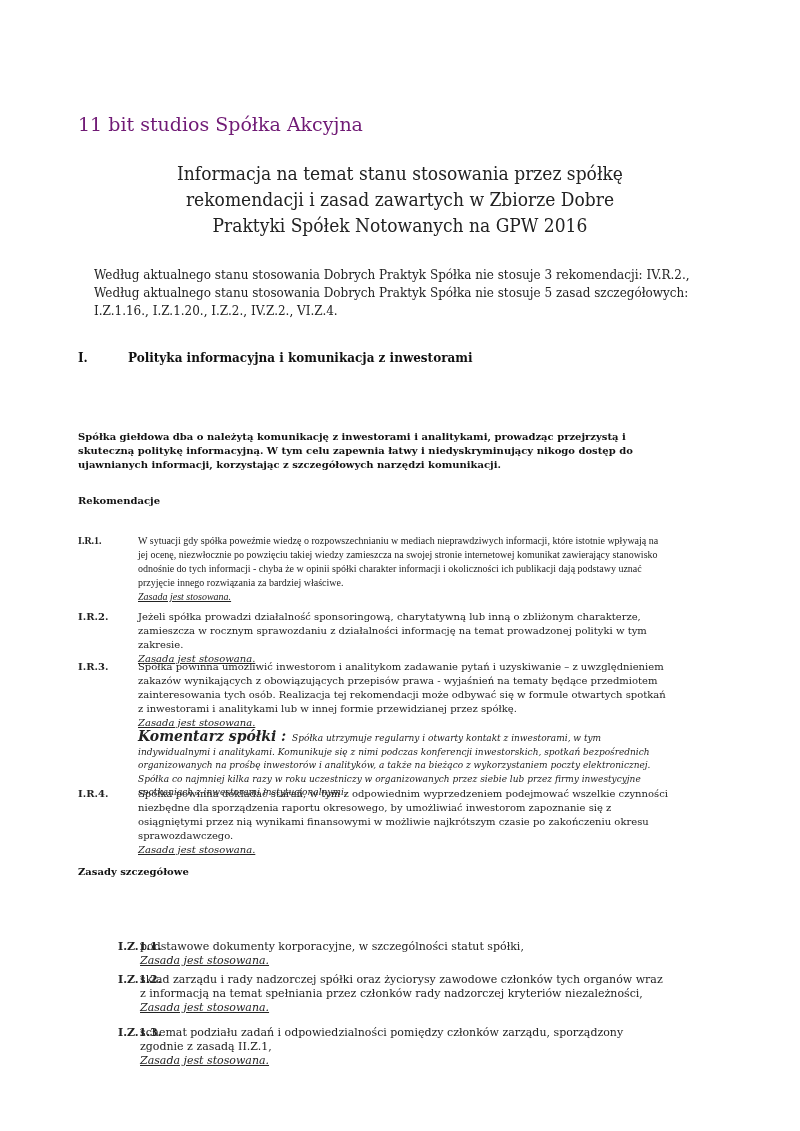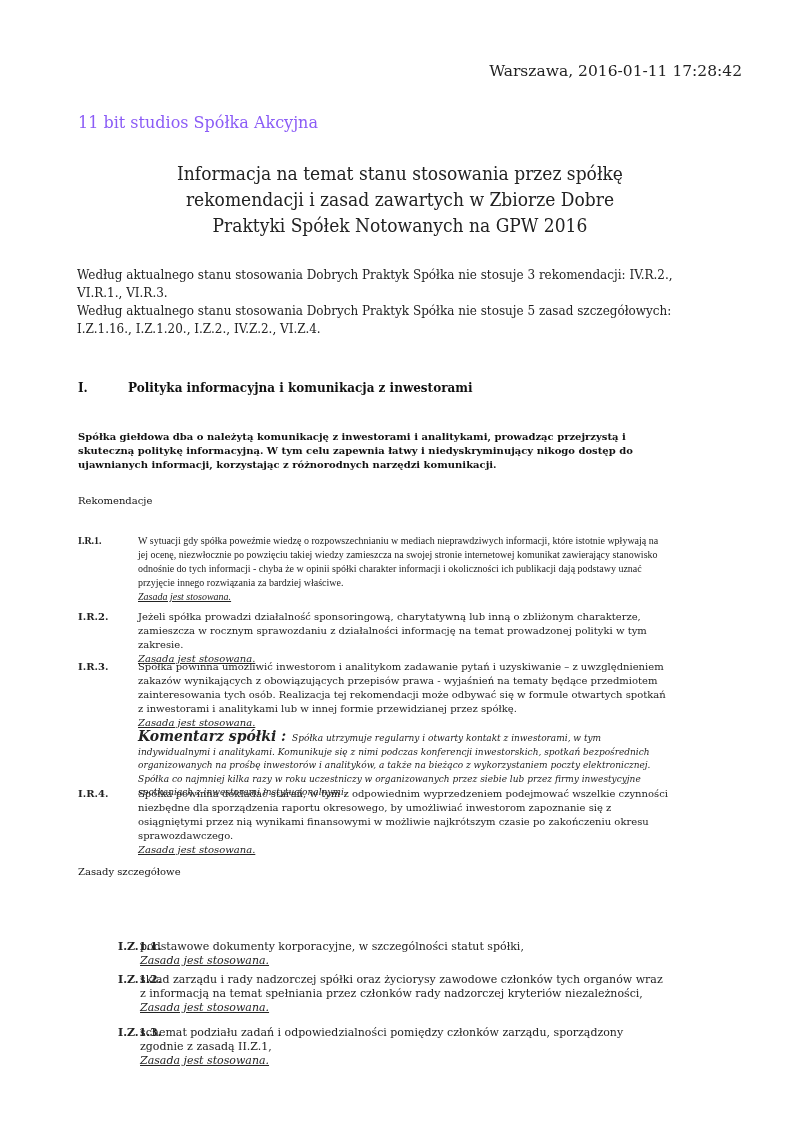--- a/index.html
+++ b/index.html
@@ -1,61 +1,59 @@
 <!DOCTYPE html>
 <html><head>
 <meta charset="utf-8">
 <style>
   html, body { margin: 0; padding: 0; background: #ffffff; }
   body { width: 800px; height: 1131px; position: relative; overflow: hidden; color: #111; font-family: "DejaVu Serif", serif; }
   .page { position: absolute; left: 0; top: 0; width: 800px; height: 1131px; }
   .date { position: absolute; right: 58px; top: 62px; font-size: 15.5px; color: #222; }
-  .company { position: absolute; left: 78px; top: 113px; font-size: 16px; color: #8b5cf6; }
+  .company { position: absolute; left: 78px; top: 113px; font-size: 19px; color: #701a75; }
   .title { position: absolute; left: 100px; width: 600px; top: 160px; text-align: center; font-size: 19px; line-height: 26px; color: #222; font-family: "DejaVu Serif", serif; transform: scaleX(0.9); }
-  .summary { position: absolute; left: 77px; top: 266px; width: 620px; font-size: 12px; line-height: 18px; color: #222; }
-  .section { position: absolute; left: 78px; top: 381px; font-size: 12px; font-weight: bold; color: #111; }
+  .summary { position: absolute; left: 94px; top: 266px; width: 620px; font-size: 12px; line-height: 18px; color: #222; }
+  .section { position: absolute; left: 78px; top: 351px; font-size: 12px; font-weight: bold; color: #111; }
   .section .num { display: inline-block; width: 50px; }
   .intro { position: absolute; left: 78px; top: 430px; width: 590px; font-size: 10px; line-height: 14px; font-weight: bold; color: #111; }
-  .sub { position: absolute; left: 78px; font-size: 10px; font-weight: normal; color: #111; }
+  .sub { position: absolute; left: 78px; font-size: 10px; font-weight: bold; color: #111; }
   .item { position: absolute; left: 78px; width: 590px; font-size: 10px; line-height: 14px; color: #222; }
   .item .code { position: absolute; left: 0; top: 0; font-weight: bold; }
   .item .body { margin-left: 60px; }
   .status { font-style: italic; text-decoration: underline; display: block; }
   .comment { font-style: italic; font-size: 9px; line-height: 13.5px; display: block; }
   .comment b { font-size: 14px; }
   .subitem { position: absolute; left: 118px; width: 550px; font-size: 11px; line-height: 14px; color: #222; }
   .subitem .code { position: absolute; left: 0; top: 0; font-weight: bold; }
   .subitem .body { margin-left: 22px; }
 </style>
 </head>
 <body>
 
 <div class="page">
 
-  <div class="date">Warszawa, 2016-01-11 17:28:42</div>
   <div class="company">11 bit studios Spółka Akcyjna</div>
 
   <div class="title">
     <div>Informacja na temat stanu stosowania przez spółkę</div>
     <div>rekomendacji i zasad zawartych w Zbiorze Dobre</div>
     <div>Praktyki Spółek Notowanych na GPW 2016</div>
   </div>
 
   <div class="summary">
     <div>Według aktualnego stanu stosowania Dobrych Praktyk Spółka nie stosuje 3 rekomendacji: IV.R.2.,</div>
-    <div>VI.R.1., VI.R.3.</div>
     <div>Według aktualnego stanu stosowania Dobrych Praktyk Spółka nie stosuje 5 zasad szczegółowych:</div>
     <div>I.Z.1.16., I.Z.1.20., I.Z.2., IV.Z.2., VI.Z.4.</div>
   </div>
 
   <div class="section">
     <span class="num">I.</span><span>Polityka informacyjna i komunikacja z inwestorami</span>
   </div>
 
-  <div class="intro">Spółka giełdowa dba o należytą komunikację z inwestorami i analitykami, prowadząc przejrzystą i skuteczną politykę informacyjną. W tym celu zapewnia łatwy i niedyskryminujący nikogo dostęp do ujawnianych informacji, korzystając z różnorodnych narzędzi komunikacji.</div>
+  <div class="intro">Spółka giełdowa dba o należytą komunikację z inwestorami i analitykami, prowadząc przejrzystą i skuteczną politykę informacyjną. W tym celu zapewnia łatwy i niedyskryminujący nikogo dostęp do ujawnianych informacji, korzystając z szczegółowych narzędzi komunikacji.</div>
 
   <div class="sub" style="top:495px;">Rekomendacje</div>
 
   <div class="item" style="top:534px;font-family:Liberation Serif, serif;">
     <span class="code">I.R.1.</span>
     <div class="body">
       <span>W sytuacji gdy spółka poweźmie wiedzę o rozpowszechnianiu w mediach nieprawdziwych informacji, które istotnie wpływają na jej ocenę, niezwłocznie po powzięciu takiej wiedzy zamieszcza na swojej stronie internetowej komunikat zawierający stanowisko odnośnie do tych informacji - chyba że w opinii spółki charakter informacji i okoliczności ich publikacji dają podstawy uznać przyjęcie innego rozwiązania za bardziej właściwe.</span>
       <span class="status">Zasada jest stosowana.</span>
     </div>
   </div>

